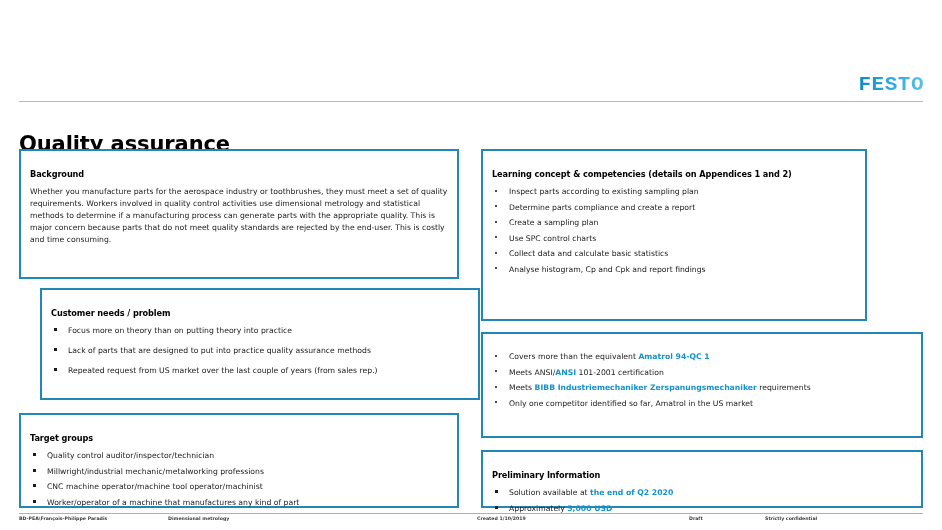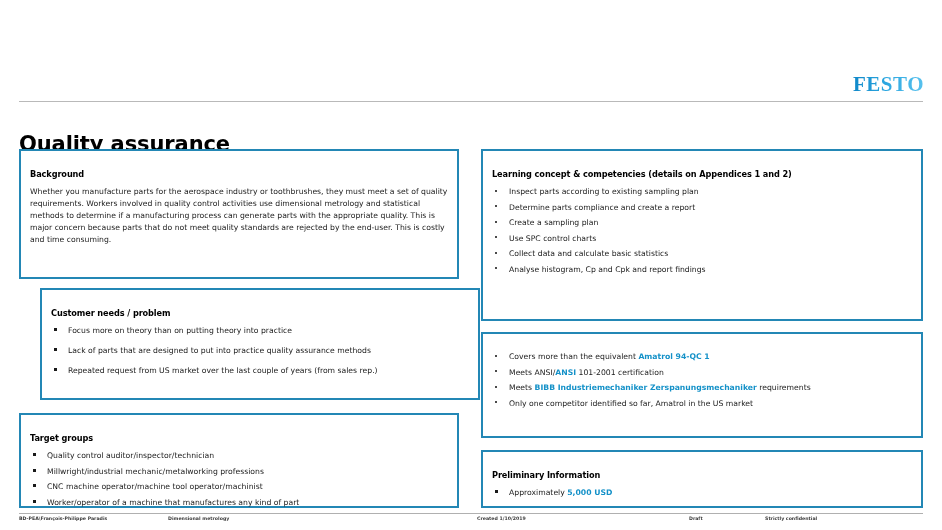--- a/index.html
+++ b/index.html
@@ -20,21 +20,21 @@
   
   #slide-header {
     position: absolute;
     left: 0; top: 0;
     width: 942px; height: 101px;
   }
   #festo-logo {
     position: absolute;
     right: 18px;
     top: 74px;
-    font-family: Liberation Serif, serif;
+    font-family: Liberation Mono, monospace;
     font-weight: 700;
     font-size: 21px;
     letter-spacing: 0.5px;
     line-height: 1;
     background: linear-gradient(95deg, #0f87c8 0%, #2ba6e0 45%, #59c2ee 100%);
     -webkit-background-clip: text;
     background-clip: text;
     color: transparent;
     -webkit-text-fill-color: transparent;
   }
@@ -111,21 +111,21 @@
 
   .hl {
     color: #1491c8;
     font-weight: 700;
   }
 
   
   #card-background       { left: 19px;  top: 149px; width: 440px; height: 130px; }
   #card-customer-needs   { left: 19px;  top: 288px; width: 440px; height: 112px; margin-left: 21px; }
   #card-target-groups    { left: 19px;  top: 413px; width: 440px; height: 95px;  }
-  #card-learning-concept { left: 481px; top: 149px; width: 442px; height: 172px; }
+  #card-learning-concept { left: 481px; top: 149px; width: 386px; height: 172px; }
   #card-competitive      { left: 481px; top: 332px; width: 442px; height: 106px; }
   #card-preliminary      { left: 481px; top: 450px; width: 442px; height: 58px;  }
 
   
   #footer-rule {
     position: absolute;
     left: 19px; top: 513px;
     width: 904px; height: 1px;
     background: #b0b0b0;
   }
@@ -198,20 +198,21 @@
       <li><span class="bullet-mark"></span><span>Covers more than the equivalent </span><span class="hl">Amatrol 94-QC 1</span></li>
       <li><span class="bullet-mark"></span><span>Meets ANSI/</span><span class="hl">ANSI</span><span> 101-2001 certification</span></li>
       <li><span class="bullet-mark"></span><span>Meets </span><span class="hl">BIBB Industriemechaniker Zerspanungsmechaniker</span><span> requirements</span></li>
       <li><span class="bullet-mark"></span><span>Only one competitor identified so far, Amatrol in the US market</span></li>
     </ul>
 </section>
 
 <section class="card" id="card-preliminary">
   <div class="card-title">Preliminary Information</div>
   <ul class="bullets tight" id="list-preliminary">
+      <li><span class="bullet-mark"></span><span>Solution available at </span><span class="hl">the end of Q2 2020</span></li>
       <li><span class="bullet-mark"></span><span>Approximately </span><span class="hl">5,000 USD</span></li>
     </ul>
 </section>
 
 <div id="footer-rule"></div>
 <div id="slide-footer">
   <span class="fcell" id="footer-author">BD-PEA\François-Philippe Paradis</span>
   <span class="fcell" id="footer-subject">Dimensional metrology</span>
   <span class="fcell" id="footer-created">Created 1/10/2019</span>
   <span class="fcell" id="footer-status">Draft</span>

